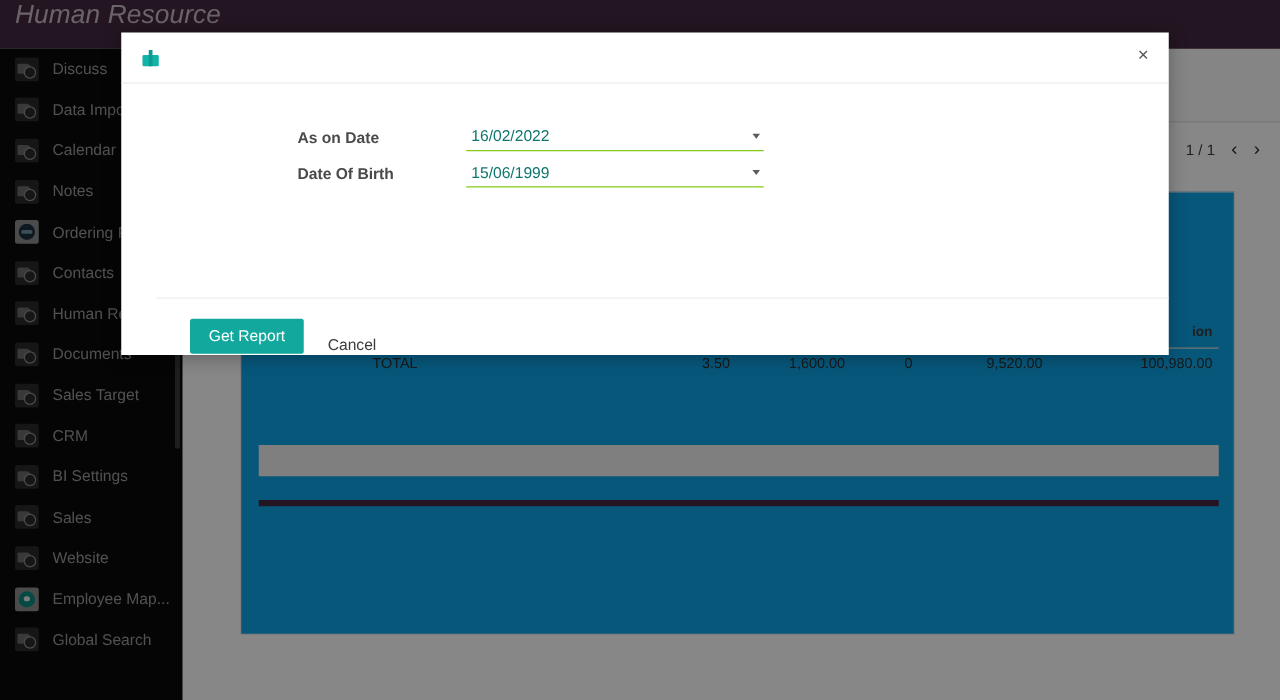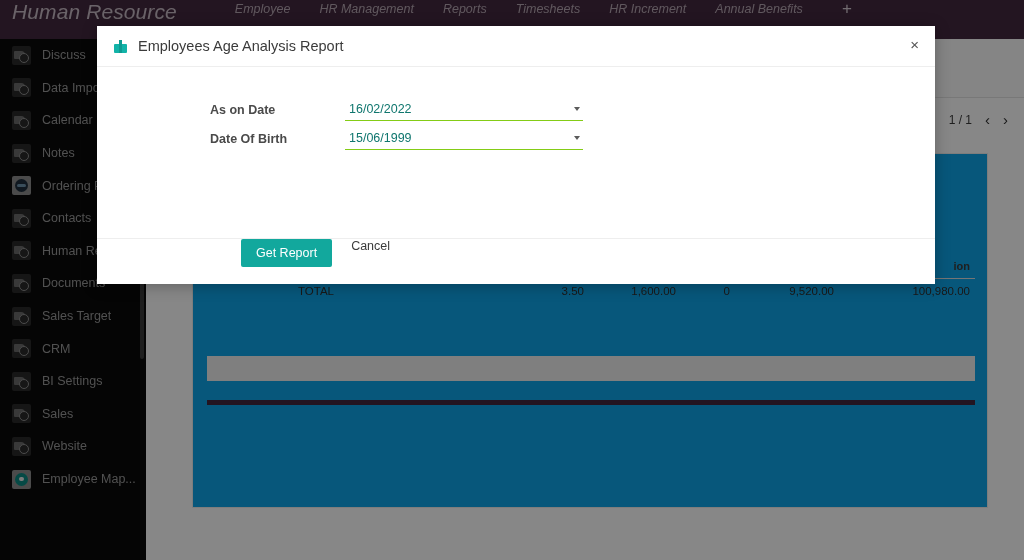--- a/index.html
+++ b/index.html
@@ -320,20 +320,21 @@
     line-height: 1;
     background: none;
     border: none;
     cursor: pointer;
     font-family: "Liberation Sans", sans-serif;
   }
   .modal-body {
     position: relative;
     height: 172px;
     border-bottom: 1px solid #eeeeee;
+    margin-left: 28px;
   }
   .form-row {
     position: absolute;
     display: flex;
     align-items: center;
     left: 113px;
   }
   .form-row .lbl {
     width: 135px;
     font-size: 12.5px;
@@ -378,24 +379,23 @@
     top: 4px;
     width: 8px; height: 8px;
     border-right: 1.6px solid #555;
     border-bottom: 1.6px solid #555;
     transform: rotate(45deg);
     pointer-events: none;
   }
   .modal-footer {
     height: 44px;
     display: flex;
-    align-items: flex-start;
-    padding-left: 113px;
+    align-items: flex-end;
+    padding-left: 55px;
     gap: 19px;
-    margin-left: 31px;
   }
   .btn-primary {
     background: #12a89d;
     color: #ffffff;
     border: none;
     font-family: "Liberation Sans", sans-serif;
     font-size: 12.5px;
     padding: 7px 15px;
     border-radius: 2px;
     cursor: pointer;
@@ -453,29 +453,20 @@
           </tr>
         </tbody>
       </table>
       <div class="band"></div>
       <div class="rule"></div>
     </div>
   </div>
 
   <div class="topbar">
     <div class="brand">Human Resource</div>
-    <nav class="topnav">
-      <a href="#">Employee</a>
-      <a href="#">HR Management</a>
-      <a href="#">Reports</a>
-      <a href="#">Timesheets</a>
-      <a href="#">HR Increment</a>
-      <a href="#">Annual Benefits</a>
-      <span class="plus">+</span>
-    </nav>
   </div>
 
   <aside class="sidebar">
     <div class="sb-item">
       <span class="ic ic-broken"></span>
       <span class="label">Discuss</span>
     </div>
     <div class="sb-item">
       <span class="ic ic-broken"></span>
       <span class="label">Data Import</span>
@@ -525,30 +516,33 @@
     <div class="sb-item">
       <span class="ic ic-broken"></span>
       <span class="label">Website</span>
     </div>
     <div class="sb-item">
       <span class="ic ic-pin">
           <i></i>
         </span>
       <span class="label">Employee Map...</span>
     </div>
+    <div class="sb-item">
+      <span class="ic ic-broken"></span>
+      <span class="label">Global Search</span>
+    </div>
     <div class="sb-scroll"></div>
   </aside>
 
   <div class="backdrop"></div>
 
   <div class="modal">
 
     <div class="modal-header">
       <span class="gift-icon"></span>
-      <span class="modal-title">Employees Age Analysis Report</span>
       <button class="modal-close">×</button>
     </div>
 
     <div class="modal-body">
 
       <div class="form-row" style="top:32px">
         <span class="lbl">As on Date</span>
         <span class="fld">
           <input type="text" value="16/02/2022" style="">
           <span class="arrow-tri"></span>

